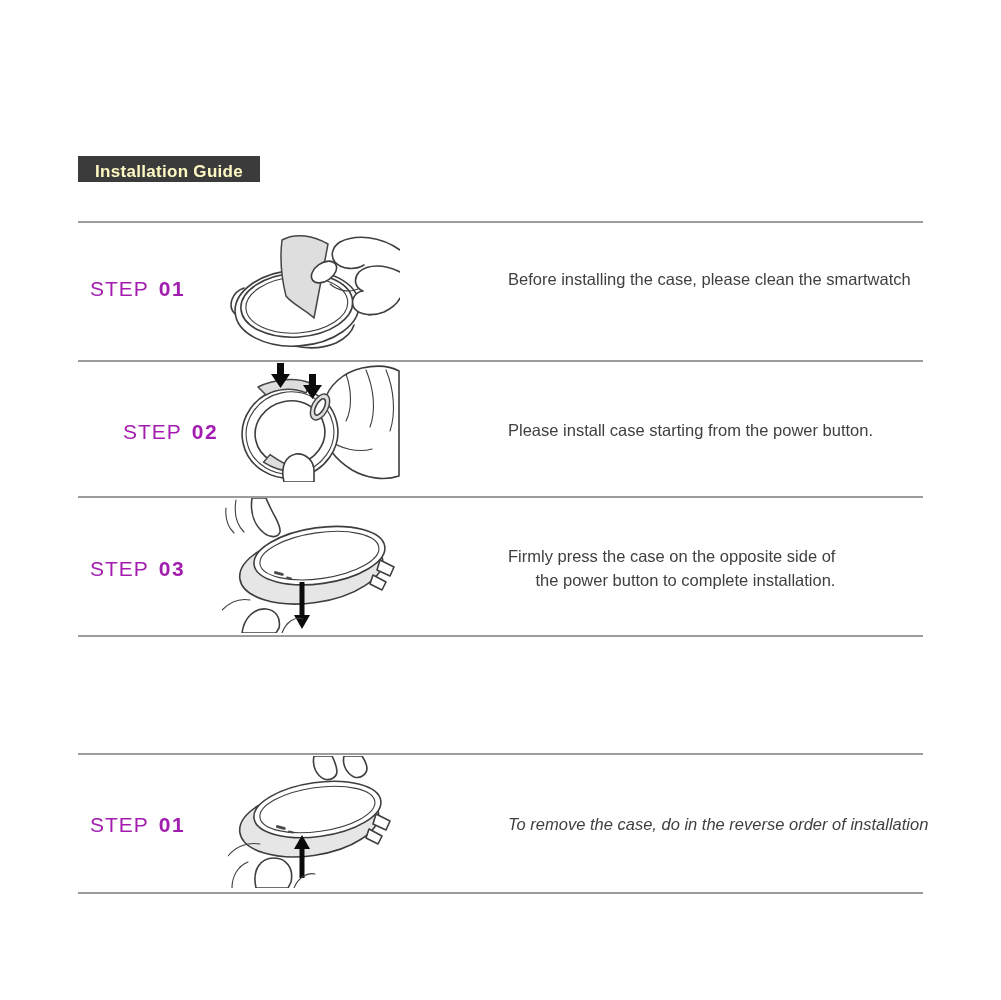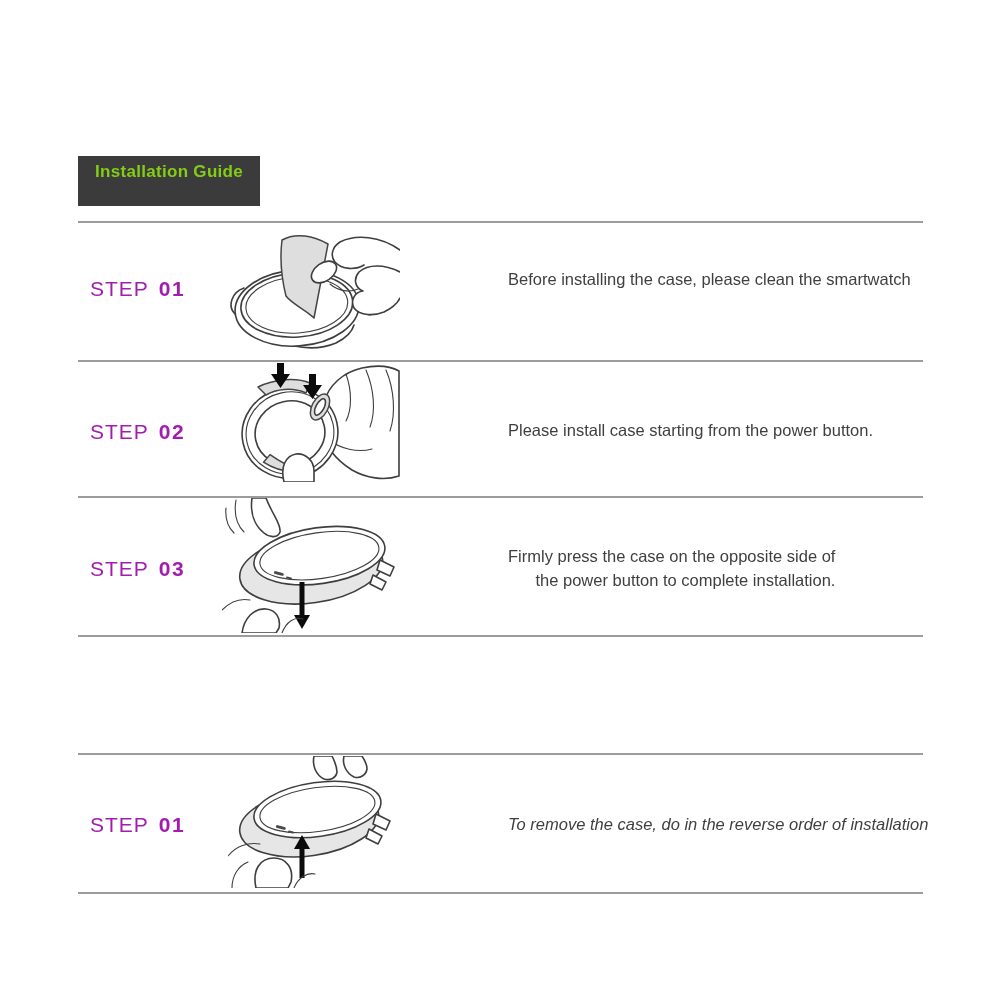--- a/index.html
+++ b/index.html
@@ -1,30 +1,30 @@
 <!DOCTYPE html>
 <html><head>
 <meta charset="utf-8">
 <style>
   html,body { margin:0; padding:0; background:#ffffff; }
   .page {
     position:relative; width:1001px; height:1000px; background:#ffffff;
     font-family:"Liberation Sans", sans-serif; overflow:hidden;
   }
   .guide-header {
-    position:absolute; left:78px; background:#3b3b3b; color:#84cc16;
+    position:absolute; left:78px; background:#3b3b3b; color:#fef9c3;
     font-size:17px; font-weight:700; letter-spacing:0.3px;
-    padding:6px 17px 24px 17px; display:inline-block;
+    padding:6px 17px 0 17px; display:inline-block;
   }
   .hdr-install { top:156px; }
   .hdr-removal { top:688px; }
   .divider { position:absolute; left:78px; width:845px; height:2px; background:#9c9c9c; }
   .d1{top:221px;} .d2{top:360px;} .d3{top:496px;} .d4{top:635px;} .d5{top:753px;} .d6{top:892px;}
   .step-label { position:absolute; left:90px; font-size:21px; color:#a21caf; white-space:nowrap; }
-  .sl1{top:277px;} .sl2{top:420px;} .sl3{top:557px;} .sl4{top:813px;}
+  .sl1{top:277px;} .sl2{top:420px;margin-left:33px;} .sl3{top:557px;} .sl4{top:813px;}
   .step-word { font-weight:400; letter-spacing:1px; }
   .step-num  { font-weight:800; margin-left:10px; letter-spacing:1.5px; }
   .step-text { position:absolute; left:508px; font-size:16.5px; line-height:23.5px; color:#3f3f3f;text-align:right; }
   .st1{top:268px;} .st2{top:419px;} .st3{top:545px;} .st4{top:813px;font-style:italic;}
   .illus { position:absolute; }
   .i1{ left:230px; top:228px; width:170px; height:130px; }
   .i2{ left:228px; top:361px; width:172px; height:121px; }
   .i3{ left:222px; top:498px; width:175px; height:135px; }
   .i4{ left:228px; top:756px; width:165px; height:132px; }
   .illus svg { display:block; width:100%; height:100%; }

